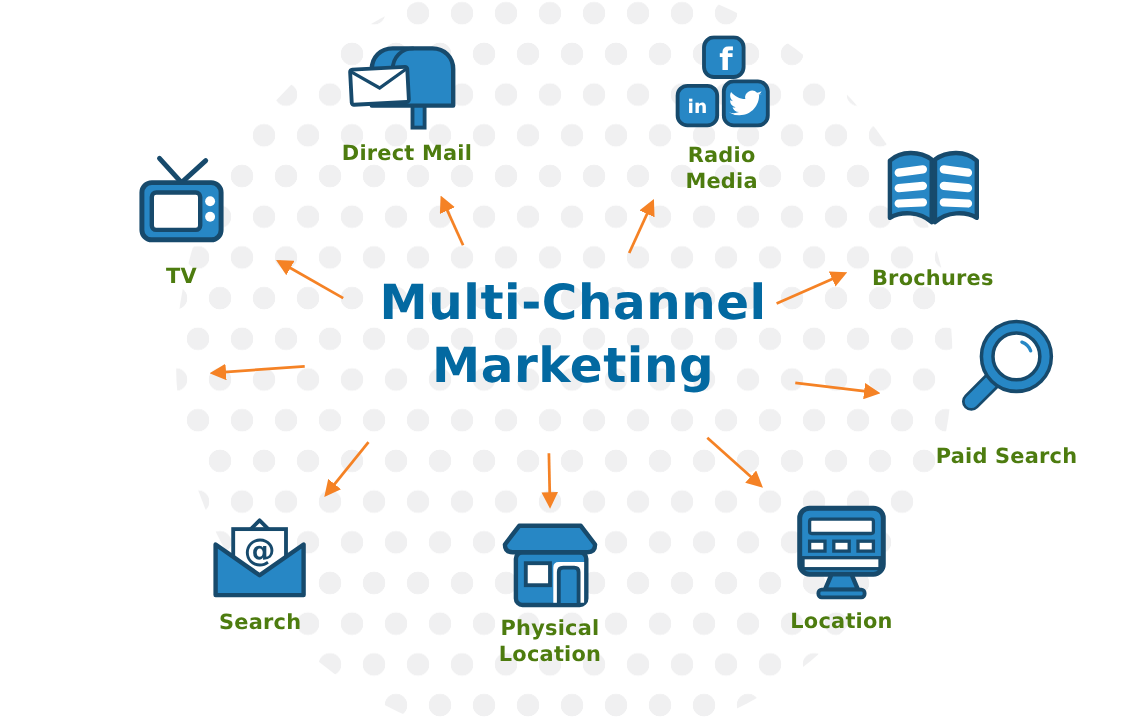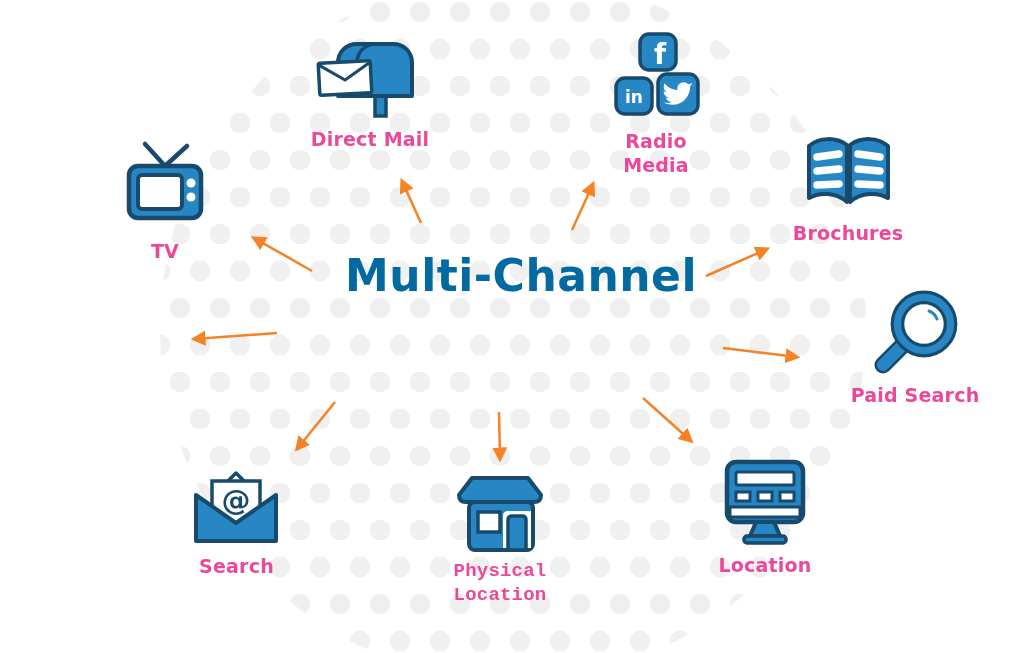--- a/index.html
+++ b/index.html
@@ -19,30 +19,30 @@
   }
   .arrows { position:absolute; left:0; top:0; z-index:1; }
   .title {
     position:absolute; left:246px; top:247px; width:550px; z-index:2;
     text-align:center; color:#0369a1; font-weight:800;
     font-size:44px; line-height:57px; letter-spacing:.5px;
   }
   .channel { position:absolute; z-index:2; display:flex; flex-direction:column; align-items:center; }
   .channel .label {
     margin-top:5px; text-align:center; font-weight:bold;
-    font-size:19px; line-height:24px; color:#ec4899; letter-spacing:.2px;
+    font-size:19px; line-height:24px; color:#4d7c0f; letter-spacing:.2px;
   }
   .ch-direct-mail      { left:295px; top:22px;  width:150px; }
   .ch-social-media     { left:596px; top:32px;  width:120px; }
   .ch-tv               { left:95px;  top:138px; width:140px; }
-  .ch-brochures        { left:778px; top:124px; width:140px; }
+  .ch-brochures        { left:778px; top:124px; width:140px;gap:20px; }
   .ch-radio            { left:25px;  top:287px; width:130px; }
-  .ch-paid-search      { left:845px; top:286px; width:140px; }
+  .ch-paid-search      { left:845px; top:286px; width:140px;gap:20px; }
   .ch-email            { left:174px; top:457px; width:125px; }
-  .ch-physical-location{ left:442px; top:462px; width:116px;font-family:Liberation Mono, monospace; }
+  .ch-physical-location{ left:442px; top:462px; width:116px; }
   .ch-website          { left:700px; top:452px; width:130px; }
   svg text { font-family:"DejaVu Sans","Liberation Sans",sans-serif; }
 </style>
 </head>
 <body>
 
 <div class="stage">
 
   <div class="dots"></div>
 
@@ -60,20 +60,21 @@
       <line x1="643" y1="398" x2="691" y2="441" marker-end="url(#ah)"></line>
       <line x1="499" y1="412" x2="500" y2="459" marker-end="url(#ah)"></line>
       <line x1="335" y1="402" x2="297" y2="449" marker-end="url(#ah)"></line>
       <line x1="277" y1="333" x2="194" y2="339" marker-end="url(#ah)"></line>
       <line x1="312" y1="271" x2="254" y2="238" marker-end="url(#ah)"></line>
     </g>
   </svg>
 
   <div class="title">
     <div>Multi-Channel</div>
+    <div>Marketing</div>
   </div>
 
   <div class="channel ch-direct-mail">
     <svg width="115" height="100" viewBox="0 0 115 100">
       <rect x="62" y="68" width="11" height="26" fill="#2787C5" stroke="#174A6C" stroke-width="3.5"></rect>
       <path d="M25 74 V41 C25 30 33 22 44 22 H80 C91 22 99 30 99 41 V74 Z" fill="#2787C5" stroke="#174A6C" stroke-width="4" stroke-linejoin="round"></path>
       <path d="M63 22 C52 22 44 30 44 41 V74" fill="none" stroke="#174A6C" stroke-width="3.5"></path>
       <g transform="rotate(-3 32 56)">
         <rect x="6" y="40" width="52" height="32" rx="2" fill="#ffffff" stroke="#174A6C" stroke-width="3.5"></rect>
         <path d="M7 42 L32 58 L57 42" fill="none" stroke="#174A6C" stroke-width="3"></path>

